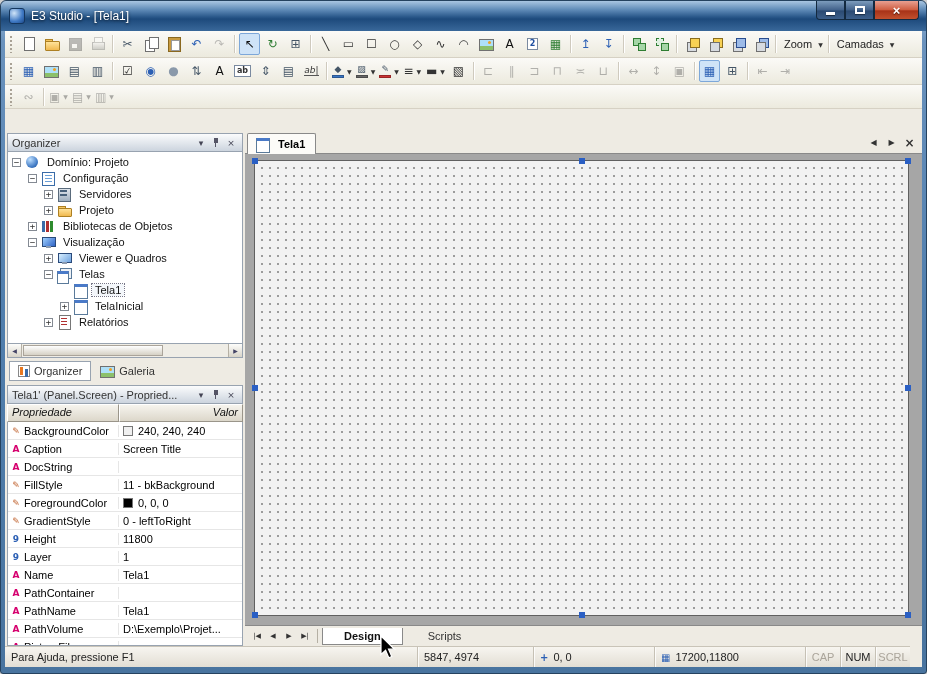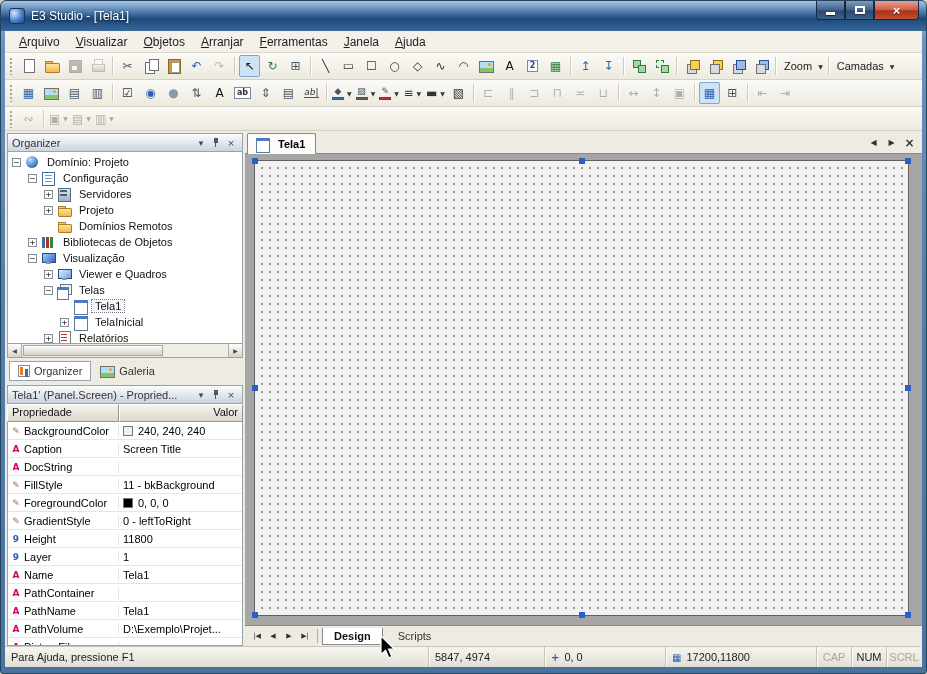--- a/index.html
+++ b/index.html
@@ -114,21 +114,21 @@
   .hscroll{height:14px;flex:none;display:flex;background:#efede6;border:1px solid #98a3b0;border-top:none;}
   .sc-btn{width:14px;display:flex;align-items:center;justify-content:center;font-size:6px;color:#446;
     background:linear-gradient(180deg,#fdfdfb,#d8d4c8);border-right:1px solid #b5b0a4;font-family:"DejaVu Sans",sans-serif;}
   .sc-btn.right{border-right:none;border-left:1px solid #b5b0a4;}
   .sc-track{flex:1;position:relative;}
   .sc-thumb{position:absolute;left:1px;top:1px;bottom:1px;width:140px;background:linear-gradient(180deg,#fefefe,#d5d1c5);border:1px solid #aaa49a;}
   .panel-tabs{height:25px;flex:none;display:flex;align-items:center;padding:1px 2px 0 2px;background:#eeebe3;}
   .ptab{display:inline-flex;align-items:center;gap:4px;padding:3px 8px;font-size:11px;color:#333;border:1px solid transparent;}
   .ptab.active{background:#fff;border-color:#98a3b0;}
   .props-section{flex:1;display:flex;flex-direction:column;overflow:hidden;margin-top:2px;}
-  .grid-header{height:18px;flex:none;display:flex;font-size:11px;}
+  .grid-header{height:18px;flex:none;display:flex;font-size:11px;font-style:italic;}
   .gh-cell{border:1px solid;border-color:#fff #9a958a #9a958a #fff;background:linear-gradient(180deg,#f6f4ee,#dcd7ca);padding:1px 4px;color:#111;}
   .gh-cell.name{width:112px;flex:none;}
   .gh-cell.value{flex:1;text-align:right;}
   .prows{flex:1;background:#fff;border:1px solid #98a3b0;border-top:none;overflow:hidden;}
   .prow{height:18px;display:flex;align-items:center;border-bottom:1px solid #e6e6e6;font-size:11px;}
   .picon{width:16px;flex:none;text-align:center;font-size:9px;font-weight:bold;font-family:"DejaVu Sans",sans-serif;}
   .picon-text{color:#d6006e;}
   .picon-number{color:#2b5fb4;}
   .picon-paint{color:#c0622e;font-weight:normal;}
   .pname{width:95px;flex:none;border-right:1px solid #e6e6e6;color:#000;overflow:hidden;white-space:nowrap;}
@@ -146,24 +146,24 @@
   .canvas-wrap{flex:1;position:relative;background:#a6a6a6;overflow:hidden;}
   .design-canvas{position:absolute;left:9px;top:6px;right:13px;bottom:9px;background:#f2f2f2;border:1px solid #606060;
     background-image:radial-gradient(circle,#9c9c9c 0.9px,transparent 1.1px);background-size:8px 8px;background-position:3px 3px;}
   .handle{position:absolute;width:6px;height:6px;background:#2a5fc4;}
   .h-tl{left:-3px;top:-3px;} .h-t{left:calc(50% - 3px);top:-3px;} .h-tr{right:-3px;top:-3px;}
   .h-l{left:-3px;top:calc(50% - 3px);} .h-r{right:-3px;top:calc(50% - 3px);}
   .h-bl{left:-3px;bottom:-3px;} .h-b{left:calc(50% - 3px);bottom:-3px;} .h-br{right:-3px;bottom:-3px;}
   .bottom-strip{height:21px;flex:none;display:flex;align-items:center;background:#eeebe3;border-top:1px solid #898989;padding-left:4px;font-size:11px;}
   .nav-btn{min-width:16px;height:16px;display:inline-flex;align-items:center;justify-content:center;font-size:7px;color:#333;padding:0 2px;font-family:"DejaVu Sans",sans-serif;}
   .bs-sep{width:1px;height:14px;background:#b5b0a4;margin:0 4px;}
-  .sheet-tab{padding:2px 11px;border:1px solid #898989;border-top:none;background:#fff;font-weight:bold;margin-right:3px;color:#111;}
+  .sheet-tab{padding:2px 21px;border:1px solid #898989;border-top:none;background:#fff;font-weight:bold;margin-right:3px;color:#111;}
   .sheet-tab.inactive{background:transparent;border-color:transparent;font-weight:normal;color:#333;}
   
-  .statusbar{position:absolute;left:0;right:1px;bottom:0;height:21px;display:flex;align-items:stretch;font-size:11px;color:#222;
+  .statusbar{position:absolute;left:0;right:12px;bottom:0;height:21px;display:flex;align-items:stretch;font-size:11px;color:#222;
     background:linear-gradient(180deg,#f7f5f0,#e2ded4);border-top:1px solid #c9c4b8;margin-top:15px;}
   .sb-seg{display:flex;align-items:center;padding:0 6px;white-space:nowrap;overflow:hidden;}
   .sb-help{flex:1;}
   .sb-sep{width:1px;background:#c6c1b5;box-shadow:1px 0 0 rgba(255,255,255,.8);flex:none;}
   .sb-pos{width:115px;} .sb-origin{width:120px;} .sb-size{width:150px;}
   .sb-ind{width:34px;justify-content:center;color:#aaa49a;flex:none;}
   .sb-ind.on{color:#222;text-align:right;}
   .sb-icon{color:#2b5fb4;font-size:10px;margin-right:5px;font-weight:bold;font-family:"DejaVu Sans",sans-serif;}
   .cursor{position:absolute;left:379px;top:634px;z-index:40;pointer-events:none;}
 </style>
@@ -183,29 +183,20 @@
           <span class="glyph-max"></span>
         </span>
       <span class="win-btn close">
           <span class="glyph-close">×</span>
         </span>
     </div>
   </div>
 
   <div class="client">
 
-    <div class="menubar">
-        <span class="menu-item"><u>A</u>rquivo</span>
-        <span class="menu-item"><u>V</u>isualizar</span>
-        <span class="menu-item"><u>O</u>bjetos</span>
-        <span class="menu-item"><u>A</u>rranjar</span>
-        <span class="menu-item"><u>F</u>erramentas</span>
-        <span class="menu-item"><u>J</u>anela</span>
-        <span class="menu-item"><u>A</u>juda</span>
-      </div>
     <div class="tbrow">
         <span class="tb-grip"></span>
         <span class="tb-btn">
           <span class="ci ci-page"></span>
         </span>
         <span class="tb-btn">
           <span class="ci ci-folder"></span>
         </span>
         <span class="tb-btn disabled">
           <span class="ci ci-floppy"></span>
@@ -476,25 +467,20 @@
             </div>
             <div class="tree-row" style="padding-left: 36px;">
               <span class="expander">+</span>
               <span class="ticon ti-server"></span>
               <span class="tlabel">Servidores</span>
             </div>
             <div class="tree-row" style="padding-left: 36px;">
               <span class="expander">+</span>
               <span class="ticon ti-folder"></span>
               <span class="tlabel">Projeto</span>
-            </div>
-            <div class="tree-row" style="padding-left: 36px;">
-              <span class="expander-spacer"></span>
-              <span class="ticon ti-folder"></span>
-              <span class="tlabel">Domínios Remotos</span>
             </div>
             <div class="tree-row" style="padding-left: 20px;">
               <span class="expander">+</span>
               <span class="ticon ti-library"></span>
               <span class="tlabel">Bibliotecas de Objetos</span>
             </div>
             <div class="tree-row" style="padding-left: 20px;">
               <span class="expander">−</span>
               <span class="ticon ti-monitor"></span>
               <span class="tlabel">Visualização</span>

